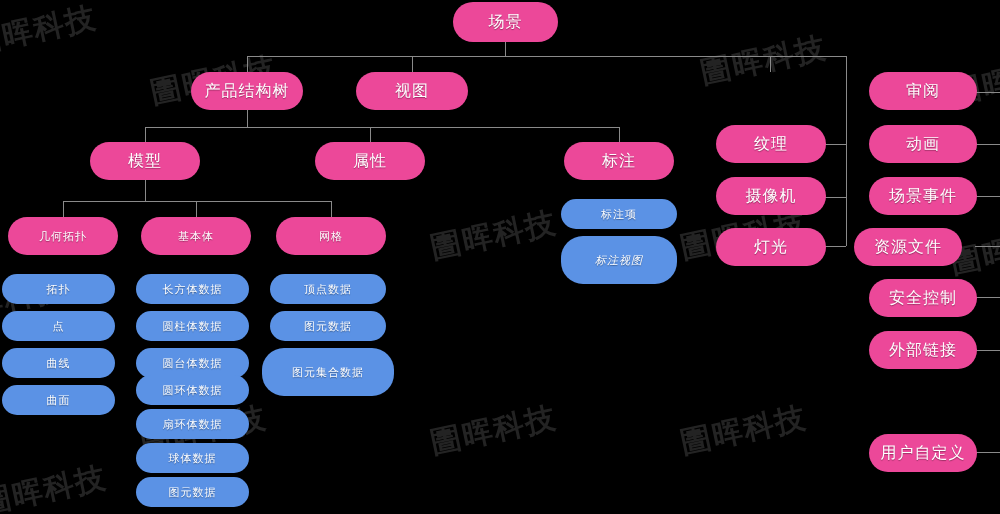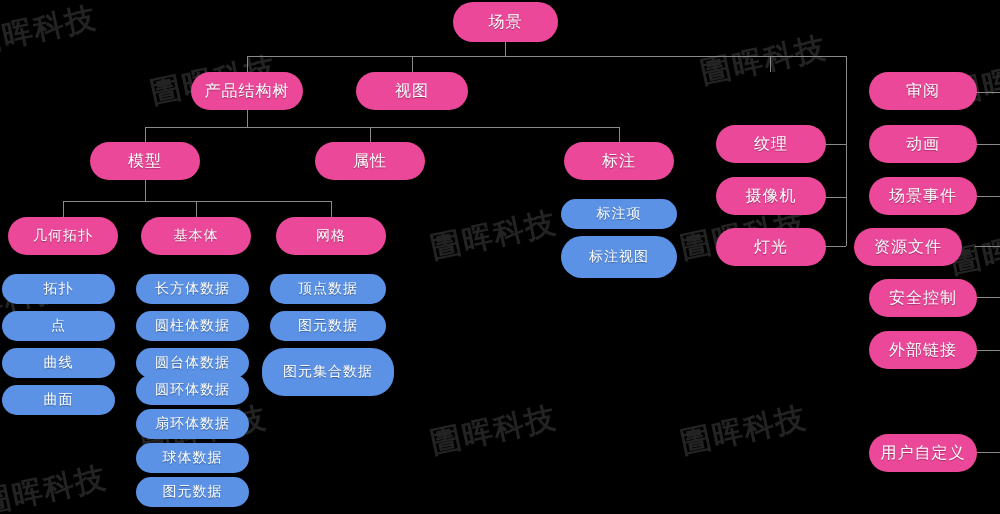--- a/index.html
+++ b/index.html
@@ -19,21 +19,21 @@
 
   
   .ln{position:absolute;background:#8a8a8a;}
   .lnh{height:1px;}
   .lnv{width:1px;}
 
   
   .node{
     position:absolute;display:flex;align-items:center;justify-content:center;
     box-sizing:border-box;border-radius:22px;color:#fff;
-    font-size:14px;letter-spacing:1px;white-space:nowrap;
+    font-size:11px;letter-spacing:1px;white-space:nowrap;
     text-shadow:0 1px 1px rgba(0,0,0,.35);
   }
   .purple{background:#ec4899;}
   .blue{background:#5b92e5;}
   .node.big{font-size:16px;}
 </style>
 </head>
 <body>
 
 <div id="canvas">
@@ -110,21 +110,21 @@
   <div class="node blue" style="left:136px;top:375px;width:113px;height:30px;top:375px;">圆环体数据</div>
   <div class="node blue" style="left:136px;top:409px;width:113px;height:30px;">扇环体数据</div>
   <div class="node blue" style="left:136px;top:443px;width:113px;height:30px;">球体数据</div>
   <div class="node blue" style="left:136px;top:477px;width:113px;height:30px;">图元数据</div>
 
   <div class="node blue" style="left:270px;top:274px;width:116px;height:30px;">顶点数据</div>
   <div class="node blue" style="left:270px;top:311px;width:116px;height:30px;">图元数据</div>
   <div class="node blue" style="left:262px;top:348px;width:132px;height:48px;">图元集合数据</div>
 
   <div class="node blue" style="left:561px;top:199px;width:116px;height:30px;">标注项</div>
-  <div class="node blue" style="left:561px;top:236px;width:116px;height:42px;">标注视图</div>
+  <div class="node blue" style="left:561px;top:236px;width:116px;height:48px;font-style:italic;">标注视图</div>
 
   <div class="node purple big" style="left:716px;top:125px;width:110px;height:38px;">纹理</div>
   <div class="node purple big" style="left:716px;top:177px;width:110px;height:38px;">摄像机</div>
   <div class="node purple big" style="left:716px;top:228px;width:110px;height:38px;">灯光</div>
 
   <div class="node purple big" style="left:869px;top:72px;width:108px;height:38px;">审阅</div>
   <div class="node purple big" style="left:869px;top:125px;width:108px;height:38px;">动画</div>
   <div class="node purple big" style="left:869px;top:177px;width:108px;height:38px;">场景事件</div>
   <div class="node purple big" style="left:854px;top:228px;width:108px;height:38px;">资源文件</div>
   <div class="node purple big" style="left:869px;top:279px;width:108px;height:38px;">安全控制</div>

